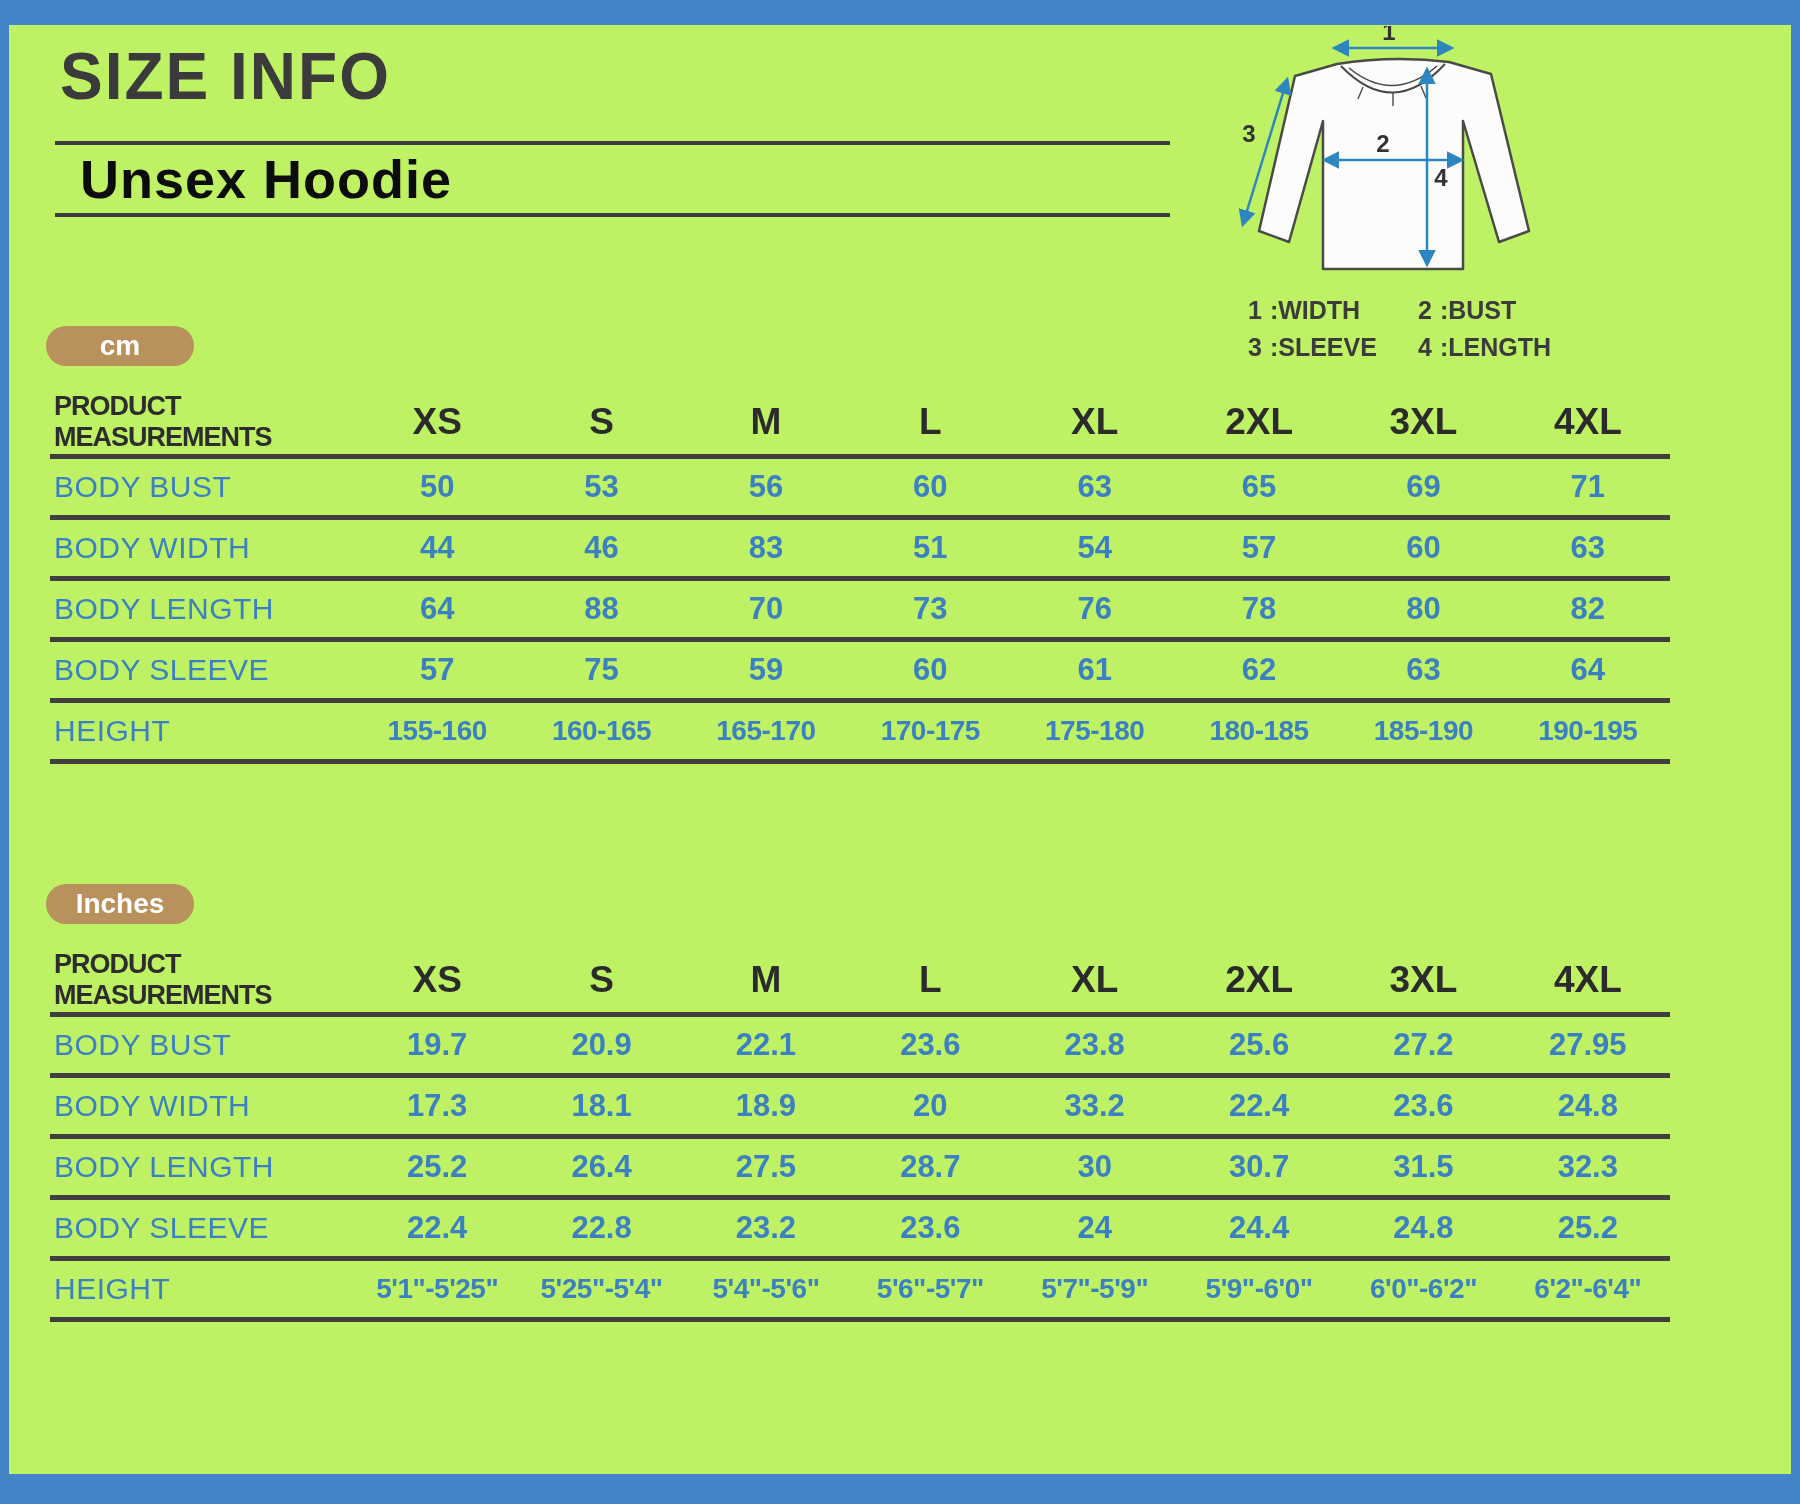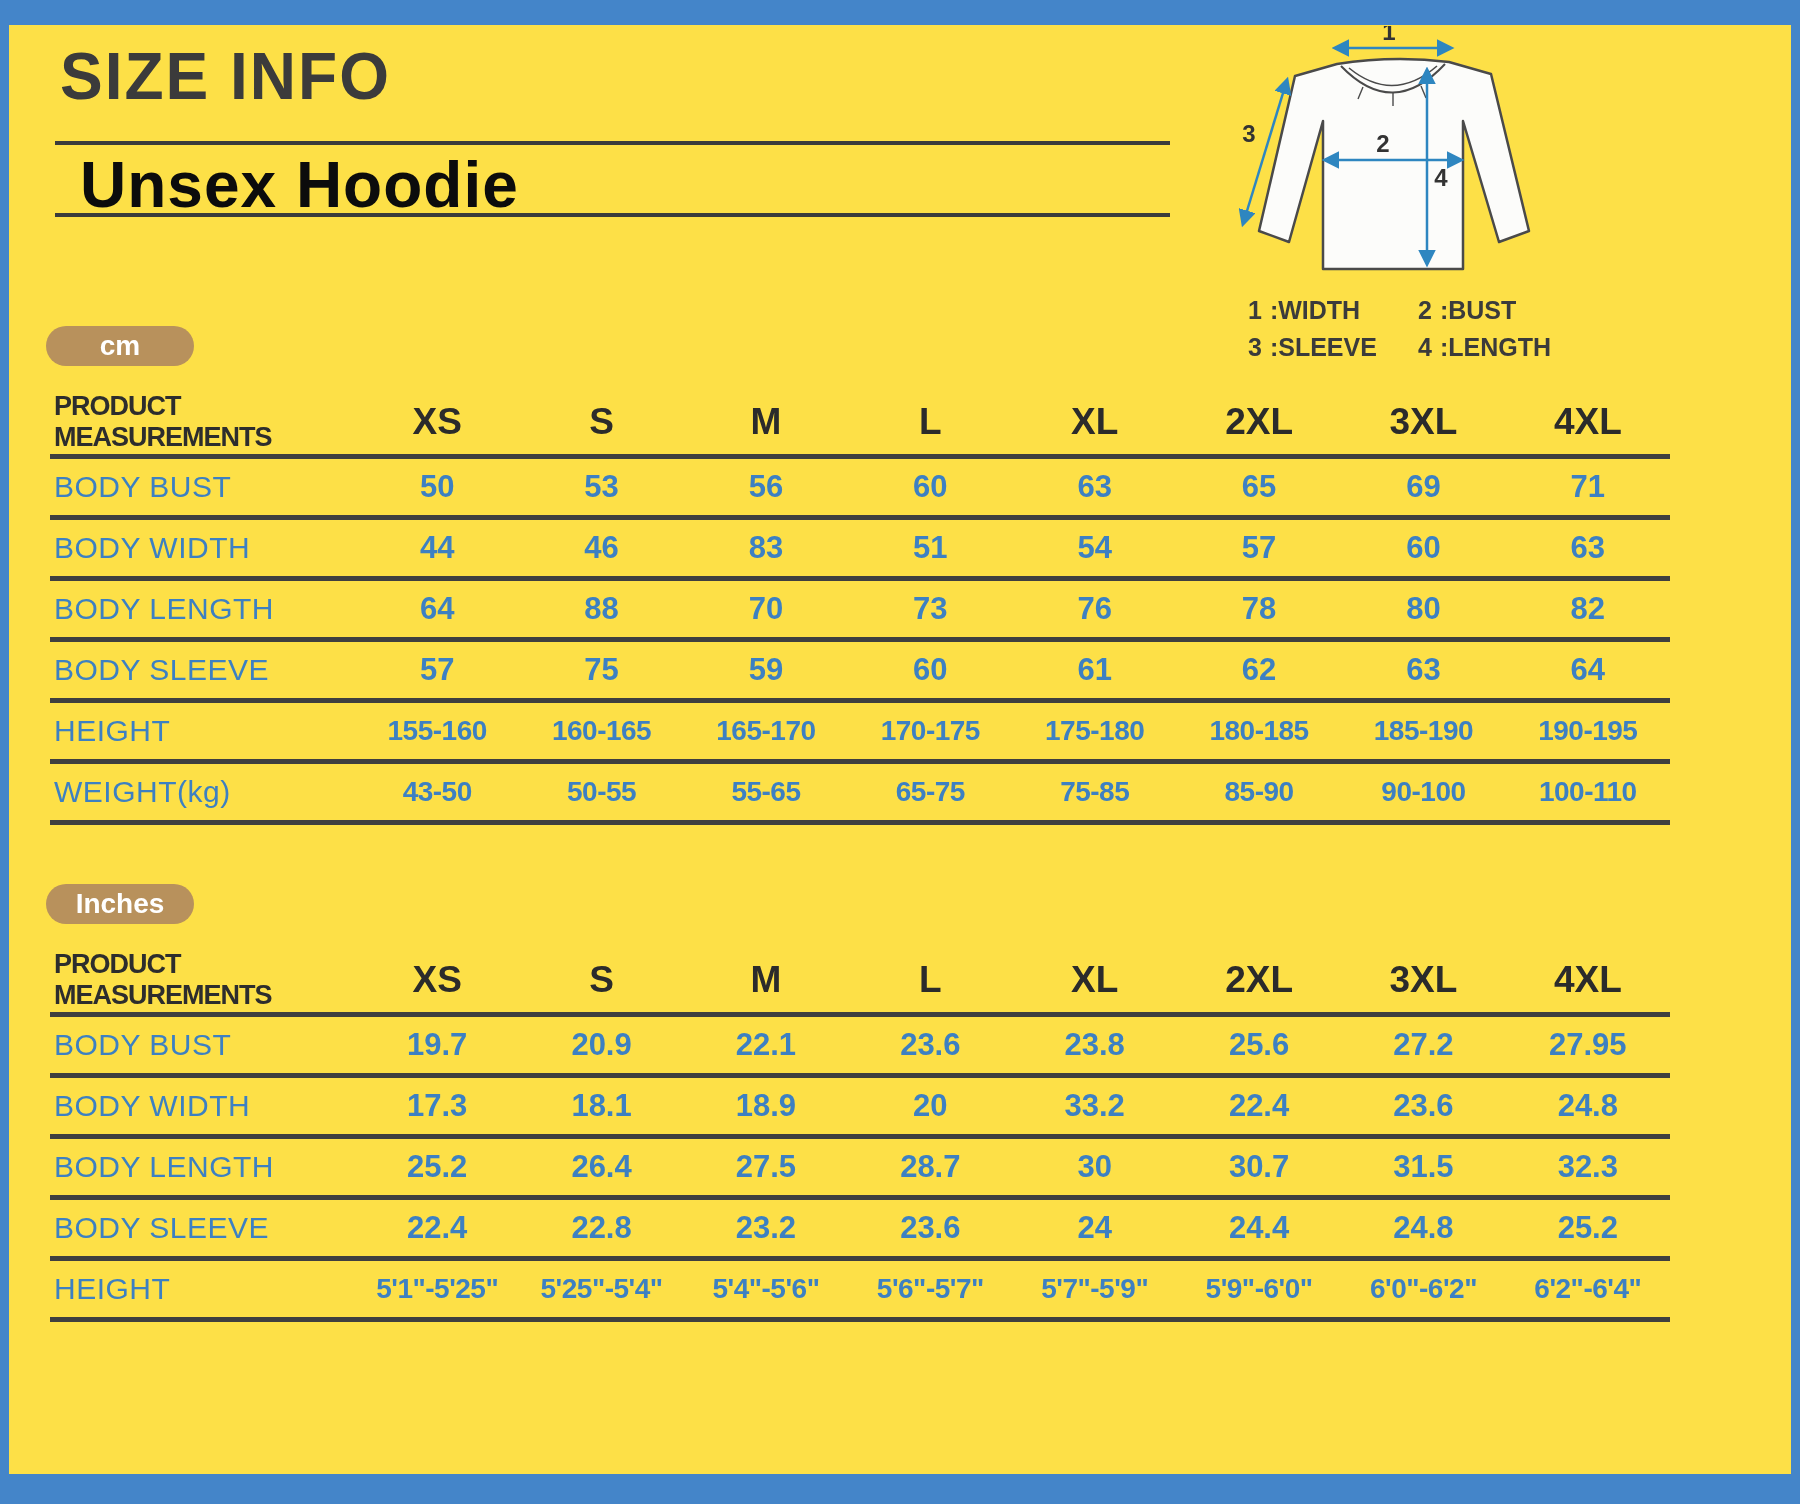--- a/index.html
+++ b/index.html
@@ -1,37 +1,37 @@
 <!DOCTYPE html>
 <html><head>
 <meta charset="utf-8">
 <style>
   html,body{margin:0;padding:0;background:#e8e8e8;}
   .page{
     position:relative; width:1800px; height:1504px; margin:0 auto;
-    background:#fde047; overflow:hidden;
+    background:#bef264; overflow:hidden;
     font-family:"Liberation Sans", sans-serif;
   }
   .bar{position:absolute; background:#4485c9;}
   .bar-top{top:0;left:0;right:0;height:25px;}
   .bar-bottom{bottom:0;left:0;right:0;height:30px;}
   .bar-left{top:0;bottom:0;left:0;width:9px;}
   .bar-right{top:0;bottom:0;right:0;width:9px;}
 
   .title{
     position:absolute; left:60px; top:38px; margin:0;
     font-size:64px; font-weight:bold; color:#3b3b3b;
     letter-spacing:2px; transform:scaleY(1.04); transform-origin:left top;
   }
   .rule{position:absolute; left:55px; width:1115px; height:4px; background:#3b3b3b;}
   .rule-1{top:141px;}
   .rule-2{top:213px;}
   .subtitle{
     position:absolute; left:80px; top:148px; margin:0;
-    font-size:64px; font-weight:bold; color:#0c0c0c; letter-spacing:1px;
+    font-size:54px; font-weight:bold; color:#0c0c0c; letter-spacing:1px;
   }
 
   .badge{
     position:absolute; left:46px; width:148px; height:40px;
     background:#b8915c; border-radius:20px; color:#ffffff;
     font-size:28px; font-weight:bold;
     display:flex; align-items:center; justify-content:center;
   }
   .badge-cm{top:326px;}
   .badge-in{top:884px;}
@@ -192,31 +192,20 @@
           <th class="row-label">HEIGHT</th>
           <td>155-160</td>
           <td>160-165</td>
           <td>165-170</td>
           <td>170-175</td>
           <td>175-180</td>
           <td>180-185</td>
           <td>185-190</td>
           <td>190-195</td>
         </tr>
-        <tr class="range-row">
-          <th class="row-label">WEIGHT(kg)</th>
-          <td>43-50</td>
-          <td>50-55</td>
-          <td>55-65</td>
-          <td>65-75</td>
-          <td>75-85</td>
-          <td>85-90</td>
-          <td>90-100</td>
-          <td>100-110</td>
-        </tr>
       </tbody>
   </table>
 
   <div class="badge badge-in">Inches</div>
   <table class="size-table table-in">
     <thead>
         <tr>
           <th class="label-col">PRODUCT MEASUREMENTS</th>
           <th class="size-col">XS</th>
           <th class="size-col">S</th>

